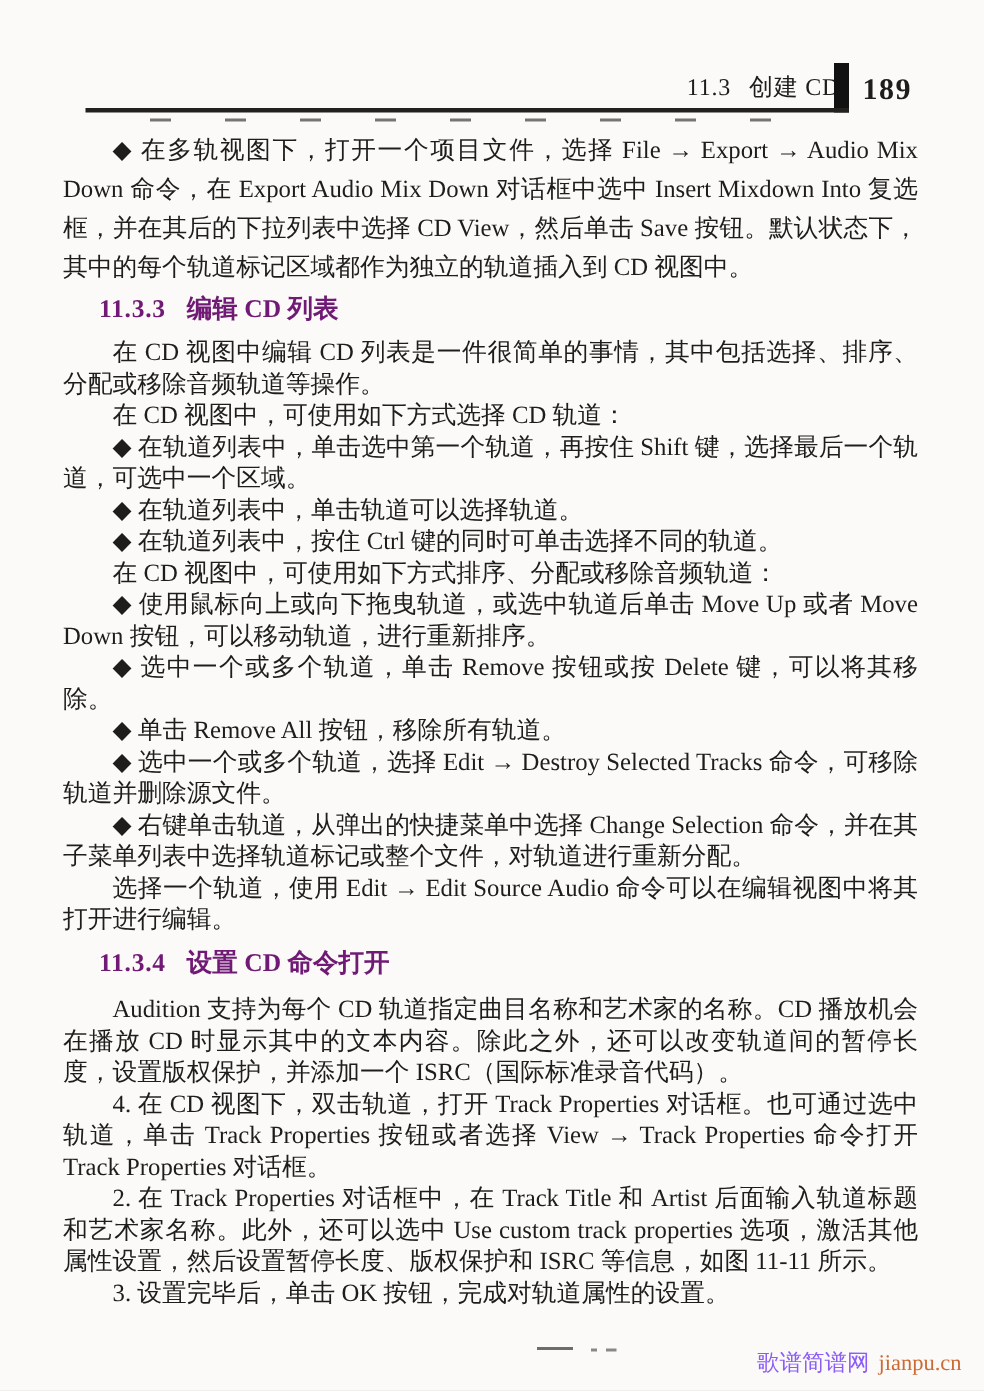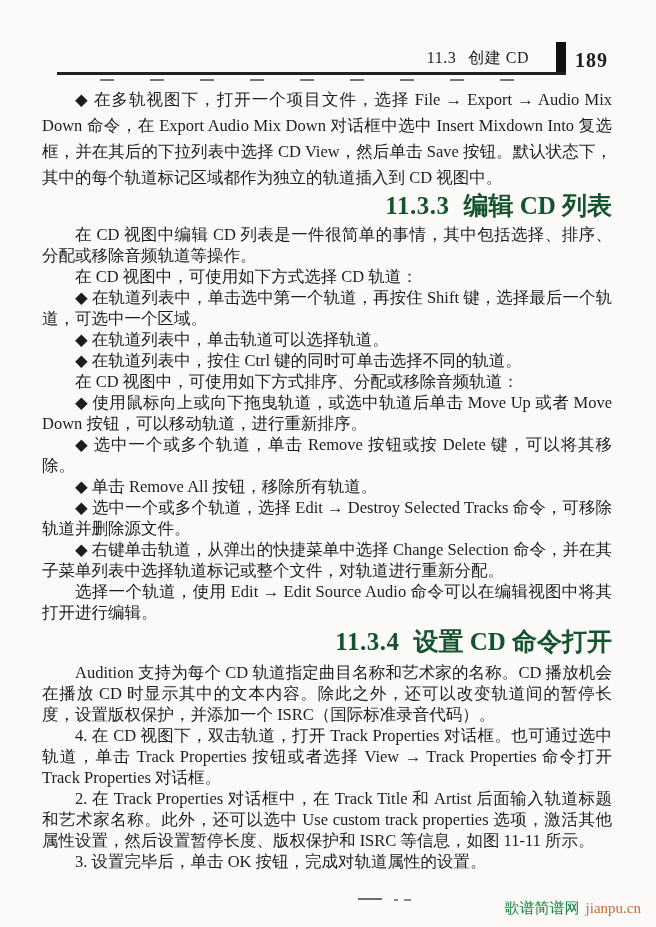--- a/index.html
+++ b/index.html
@@ -7,21 +7,21 @@
     position:relative;
     width:656px;height:927px;
     margin:0 auto;
     background:#fbfaf8;
     color:#1f1d1b;
     font-family:"Liberation Serif","DejaVu Serif",serif;
     overflow:hidden;
   }
   
   .running-head{
-    position:absolute;top:48px;right:127px;
+    position:absolute;top:48px;right:96px;
     font-size:16px;letter-spacing:.5px;white-space:nowrap;
   }
   .running-head .sec-no{margin-right:12px;}
   .head-bar{
     position:absolute;left:556px;top:42px;
     width:10px;height:33px;background:#111;
   }
   .head-rule{
     position:absolute;left:57px;top:72px;
     width:509px;height:3px;background:#23211f;
@@ -39,38 +39,38 @@
   
   .content{
     position:absolute;left:42px;top:87px;width:570px;
     text-align:justify;
     font-size:16.5px;
   }
   .content p{margin:0;text-indent:2em;}
   .sec-a p{line-height:26px;}
   .sec-b p,.sec-c p{line-height:21px;}
   h2{
-    font-size:25px;font-weight:bold;color:#14532d;
+    font-size:17px;font-weight:bold;color:#701a75;
     margin:3px 0 6px 0;padding-left:24px;
-    line-height:24px;text-align:right;
+    line-height:24px;text-align:left;
   }
   h2 .h-no{margin-right:14px;letter-spacing:.5px;}
   h2.second{margin-top:7px;margin-bottom:8px;}
   
   .artifact{position:absolute;left:358px;top:897px;width:70px;height:6px;}
   .artifact .d1{position:absolute;left:0;top:1px;width:24px;height:2px;background:#6f6c68;}
   .artifact .d2{position:absolute;left:36px;top:2px;width:4px;height:2px;background:#8a8884;}
   .artifact .d3{position:absolute;left:46px;top:2px;width:7px;height:2px;background:#8a8884;}
   
   .watermark{
     position:absolute;right:15px;bottom:9px;
     font-size:15px;white-space:nowrap;
     font-family:"Liberation Serif","DejaVu Serif",serif;
   }
-  .wm-gray{color:#15803d;margin-right:6px;text-align:right;}
+  .wm-gray{color:#8b5cf6;margin-right:6px;text-align:right;}
   .wm-orange{color:#cc6a33;}
 </style>
 </head>
 <body>
 
 <div class="page">
 
   <div class="running-head">
     <span class="sec-no">11.3</span><span>创建 CD</span>
   </div>

